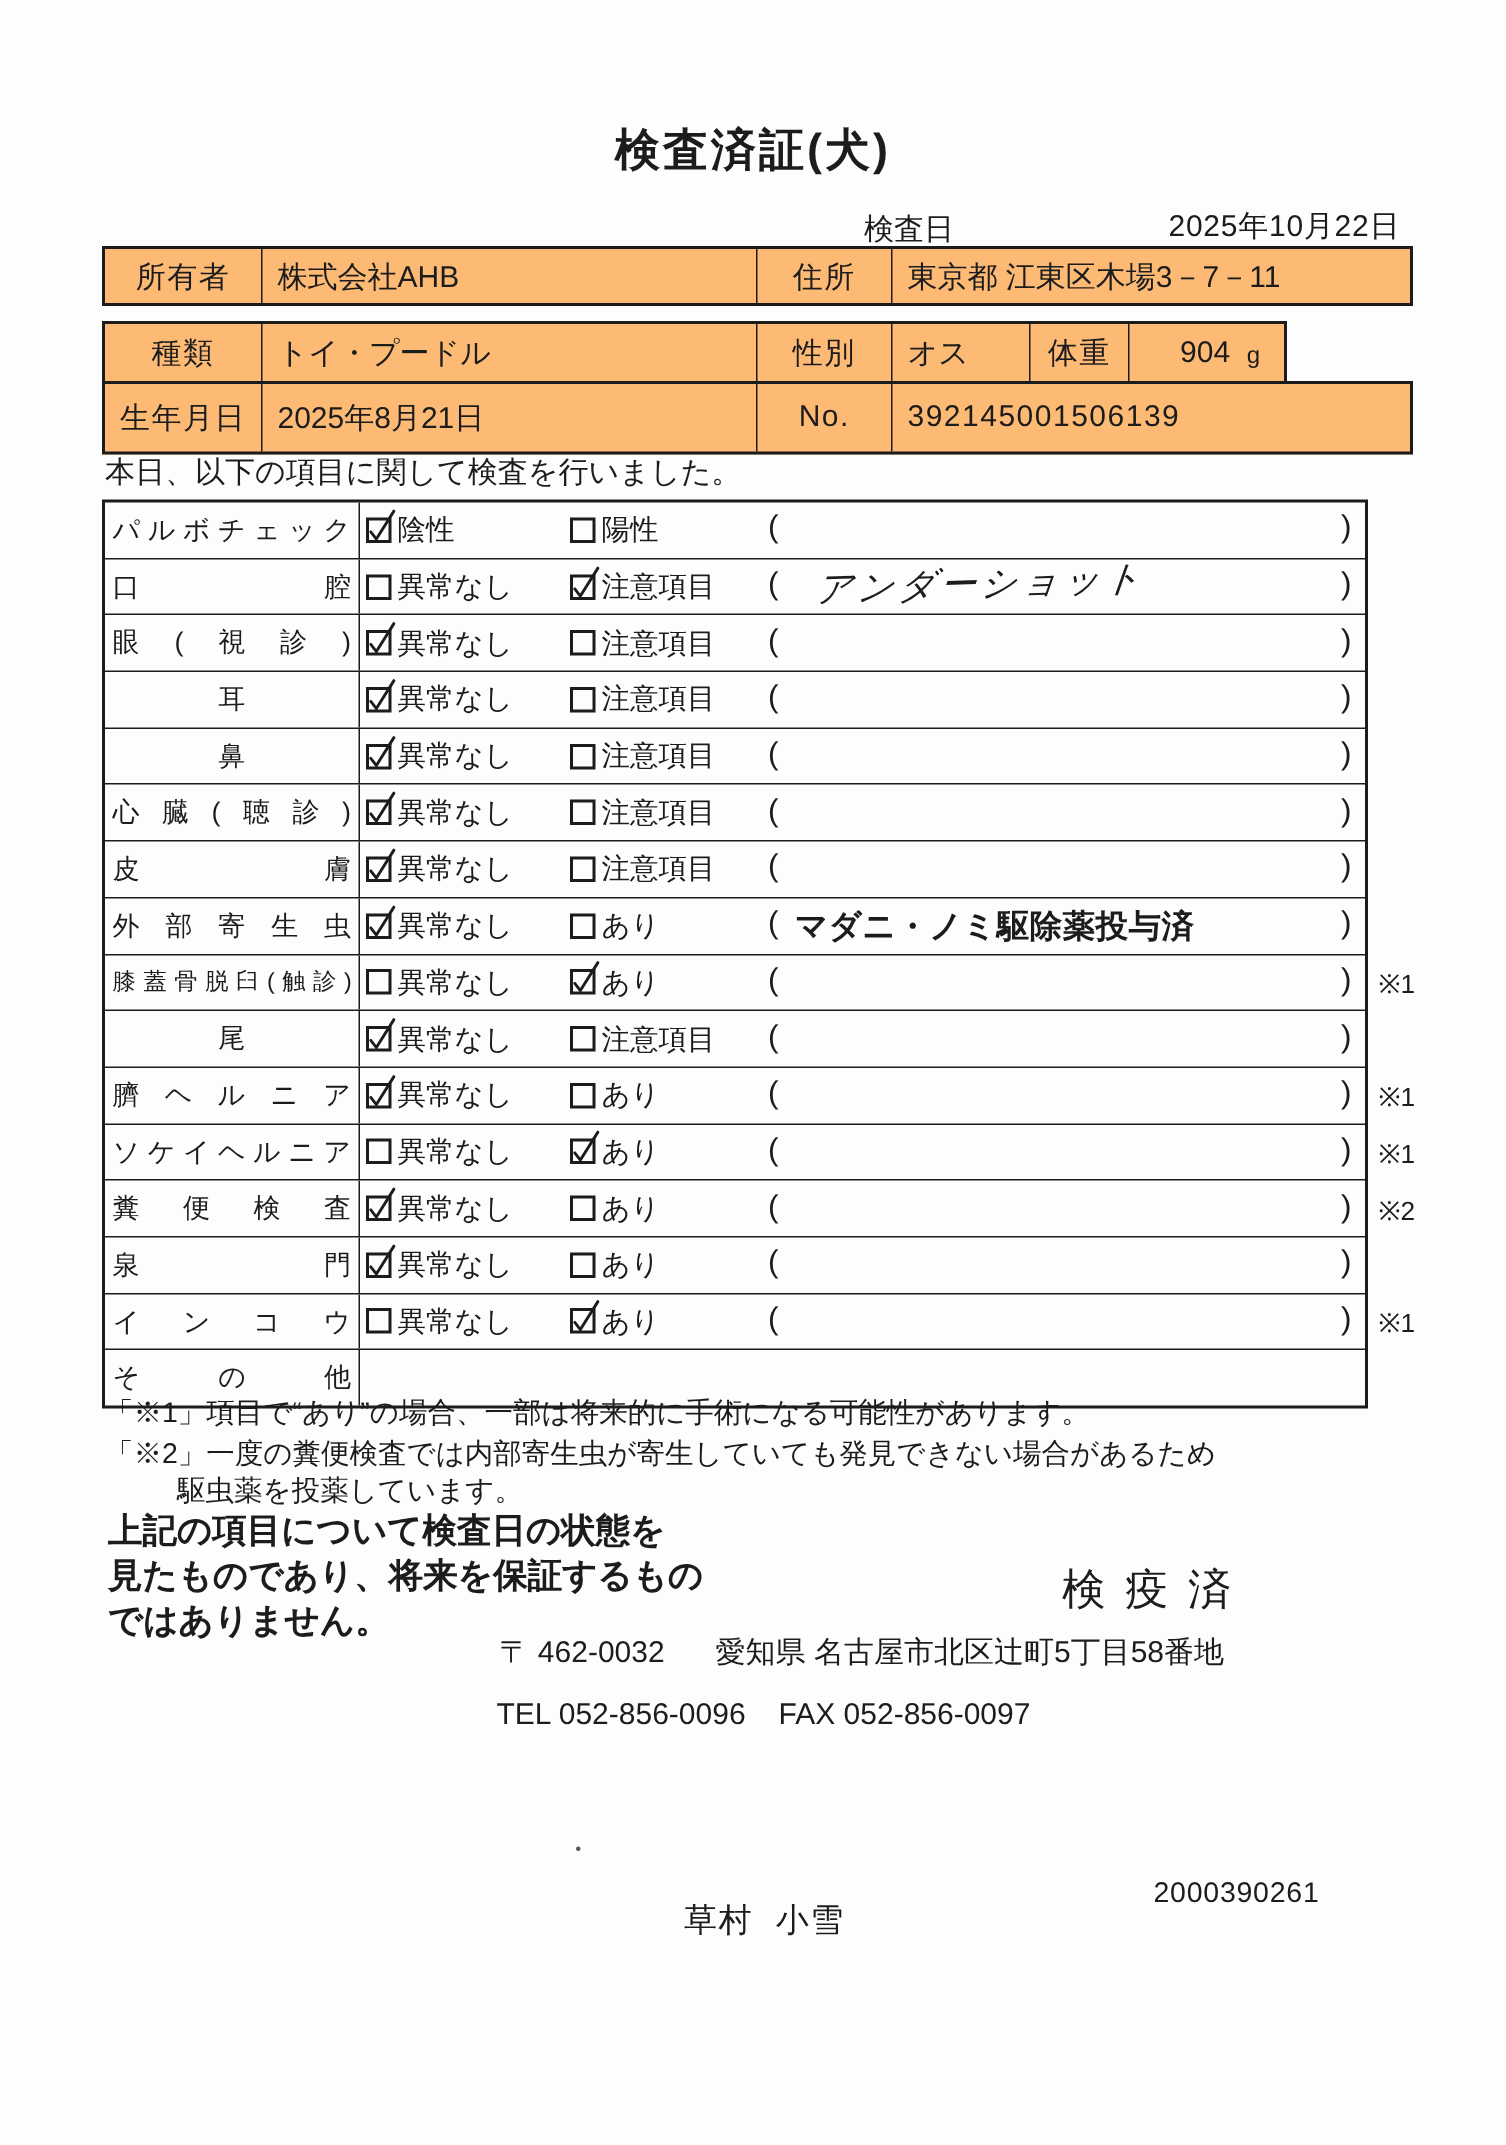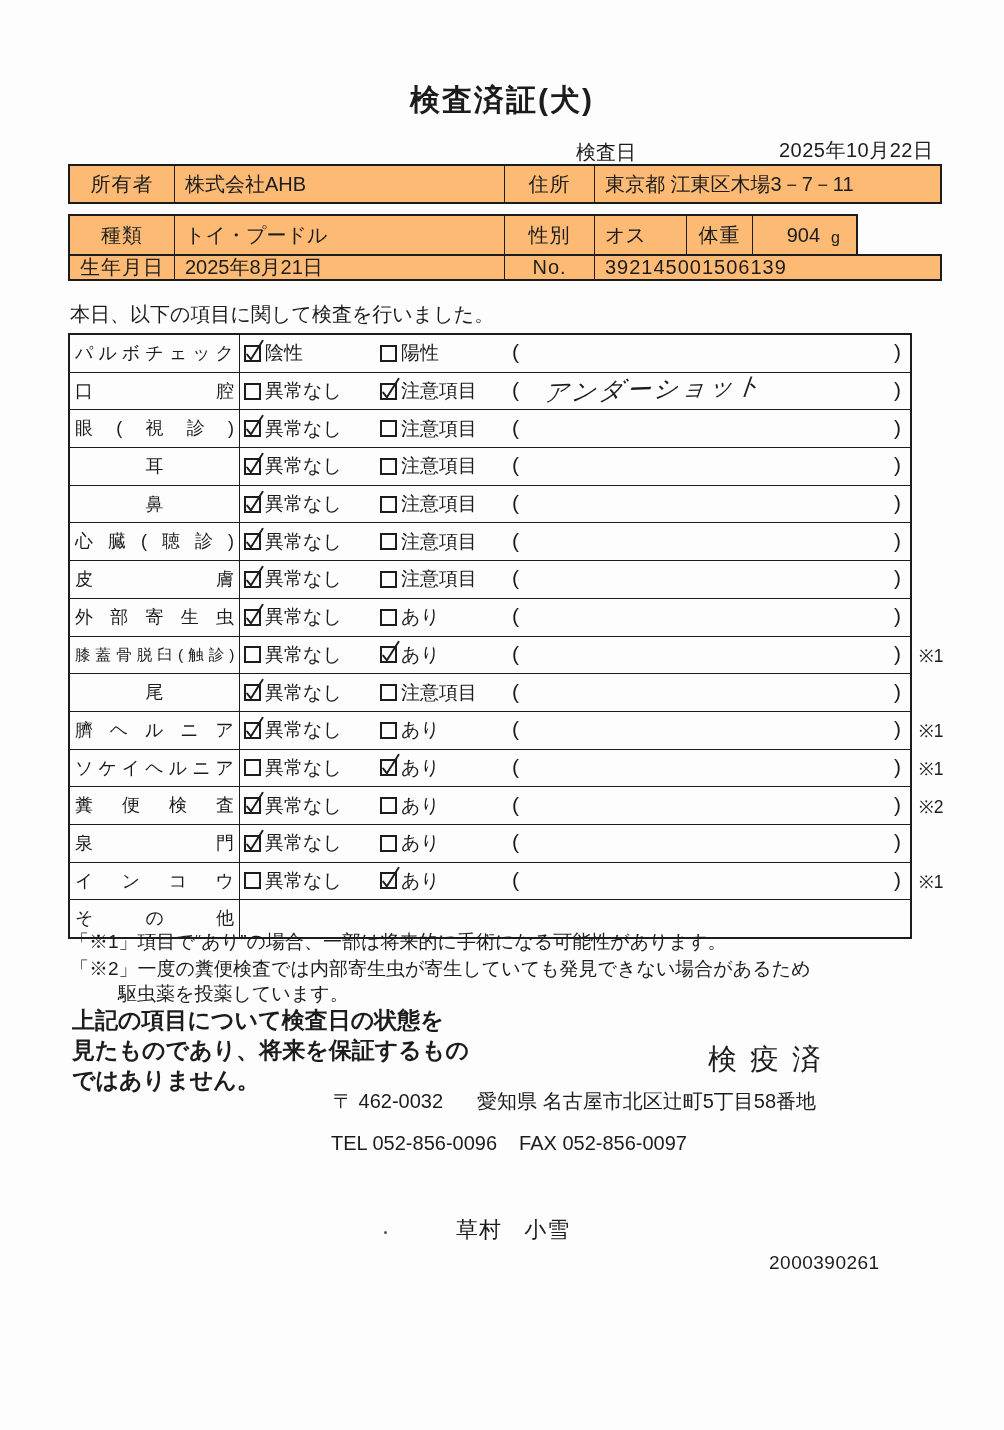--- a/index.html
+++ b/index.html
@@ -25,21 +25,21 @@
   .grid-table > div{
     border-left:1.5px solid #1c1c1c;
     display:flex;align-items:center;
     font-size:20px;box-sizing:border-box;overflow:hidden;white-space:nowrap;
   }
   .grid-table > div:first-child{border-left:none;}
   .cell-label{justify-content:center;letter-spacing:1px;}
   .cell-value{padding-left:10px;font-size:21px;}
   .t1{top:164px;left:68px;width:874px;height:40px;grid-template-columns:104px 330px 90px 1fr;}
   .t2a{top:214px;left:68px;width:790px;height:42px;grid-template-columns:104px 330px 90px 92px 66px 1fr;}
-  .t2b{top:254px;left:68px;width:874px;height:27px;grid-template-columns:104px 330px 90px 1fr;}
+  .t2b{top:254px;left:68px;width:874px;height:49px;grid-template-columns:104px 330px 90px 1fr;}
   .weight-cell{justify-content:flex-end;padding-right:16px;}
   .weight-unit{font-size:16px;margin-left:11px;position:relative;top:3px;}
   .no-cell{font-size:20px;}
   .num-cell{letter-spacing:1px;}
 
   .intro{top:301px;left:70px;font-size:20px;}
 
   
   .check-table{
     top:333px;left:68px;width:844px;
@@ -72,21 +72,21 @@
   .fn1{top:929px;left:70px;font-size:19px;}
   .fn2a{top:956px;left:70px;font-size:19px;}
   .fn2b{top:981px;left:118px;font-size:19px;}
   .disclaimer{top:1005px;left:72px;font-size:23px;font-weight:bold;line-height:30px;white-space:pre-line;}
   .stamp{top:1040px;left:708px;font-size:29px;letter-spacing:13px;white-space:nowrap;}
   .postal-line{top:1088px;left:333px;font-size:20px;white-space:nowrap;}
   .postal-gap{display:inline-block;width:34px;}
   .tel-line{top:1132px;left:331px;font-size:20px;white-space:nowrap;}
   .tel-gap{display:inline-block;width:22px;}
   .clinic-name{top:1179px;left:334px;font-size:26px;letter-spacing:0.5px;white-space:nowrap;}
-  .vet-name{top:1215px;left:456px;font-size:22px;letter-spacing:1px;word-spacing:8px;white-space:nowrap;font-family:Liberation Mono, monospace;}
+  .vet-name{top:1265px;left:456px;font-size:22px;letter-spacing:1px;word-spacing:8px;white-space:nowrap;}
   .serial{top:1252px;left:769px;font-size:19px;letter-spacing:0.5px;}
   .artifact-dot{top:1231px;left:384px;width:3px;height:3px;background:#555;border-radius:50%;}
 </style>
 </head>
 <body>
 
 <div class="page">
 
   <div class="abs title">検査済証(犬)</div>
 
@@ -301,20 +301,21 @@
           </span>
           <span class="opt-text">異常なし</span>
         </span>
         <span class="opt opt2">
           <span class="cbox">
             
           </span>
           <span class="opt-text">あり</span>
         </span>
         <span class="paren-open">(</span>
+        <span class="note boldnote">マダニ・ノミ駆除薬投与済</span>
         <span class="paren-close">)</span>
 
       </div>
     </div>
 
     <div class="check-row">
       <div class="row-label justify small">膝蓋骨脱臼(触診)</div>
       <div class="row-content">
         <span class="opt opt1">
           <span class="cbox">

